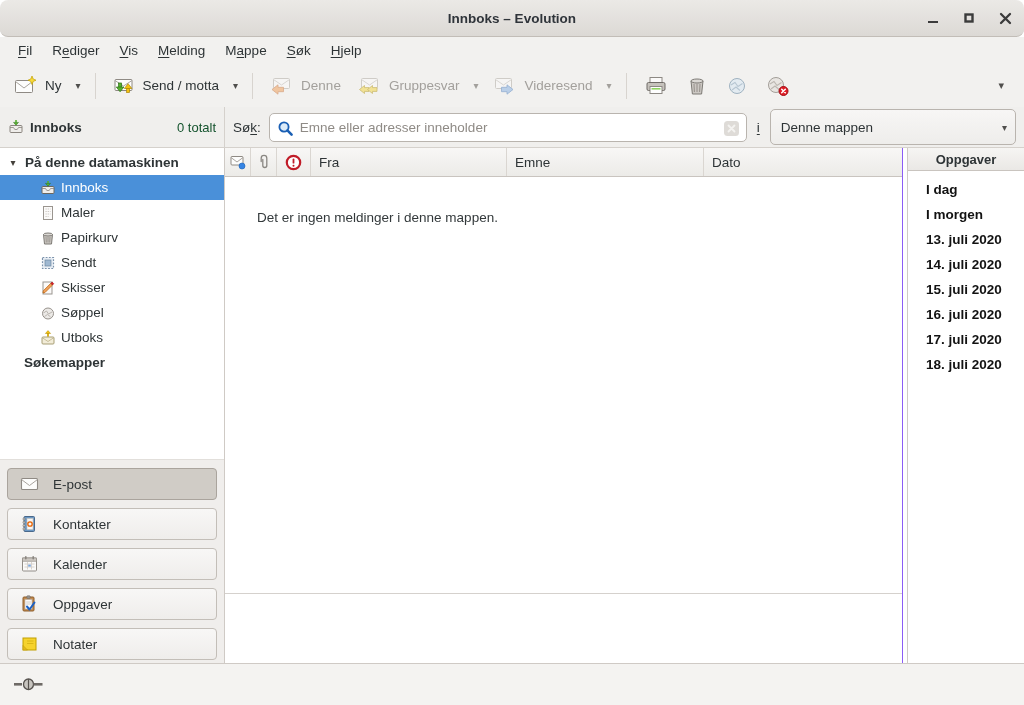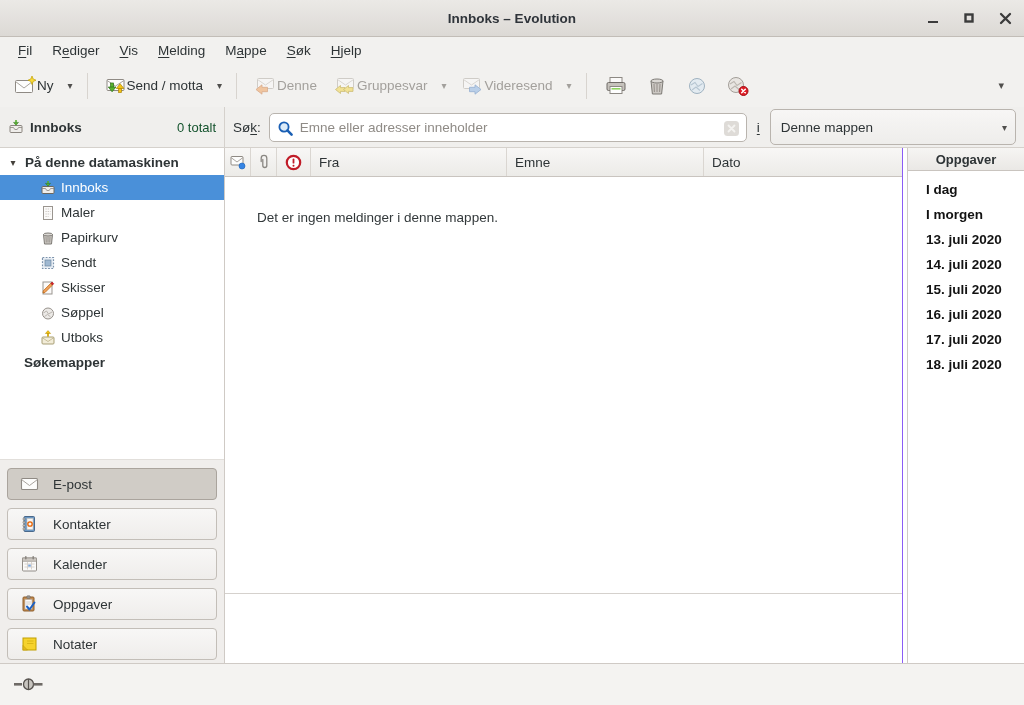--- a/index.html
+++ b/index.html
@@ -9,40 +9,40 @@
     font-size:13.5px;color:#2e3436;background:#fff;
     -webkit-font-smoothing:antialiased;
   }
   .window{width:1024px;height:705px;display:flex;flex-direction:column;background:#fff;}
 
   
   .titlebar{
     height:36px;flex:0 0 36px;position:relative;
     background:linear-gradient(#ebe9e6,#dcd9d5);
     border-bottom:1px solid #c2bdb7;
-    display:flex;align-items:center;justify-content:center;
+    display:flex;align-items:center;justify-content:center;border-radius:8px;
   }
   .titlebar .title{font-weight:bold;font-size:13.5px;color:#2f343a;}
   .win-controls{position:absolute;right:8px;top:0;height:36px;display:flex;align-items:center;gap:14px;}
   .win-btn{width:22px;height:22px;display:flex;align-items:center;justify-content:center;cursor:default;}
 
   
   .menubar{
     height:27px;flex:0 0 27px;background:#f2f1ef;
     display:flex;align-items:center;padding-left:10px;
   }
   .menu-item{padding:3px 8px;margin-right:4px;border-radius:3px;white-space:nowrap;}
   .menu-item .accel{text-decoration:underline;text-underline-offset:2px;}
 
   
   .toolbar{
     height:43px;flex:0 0 43px;background:#f2f1ef;
     display:flex;align-items:center;padding:0 6px;
   }
-  .tbtn{display:flex;align-items:center;gap:0;padding:5px 8px;border-radius:4px;white-space:nowrap;}
+  .tbtn{display:flex;align-items:center;gap:8px;padding:5px 8px;border-radius:4px;white-space:nowrap;}
   .tbtn .lbl{font-size:13.5px;}
   .tbtn.disabled .lbl{color:#a3a09c;}
   .tbtn.disabled svg{opacity:.55;}
   .arrow{font-size:10px;color:#504f4d;padding:4px 6px;}
   .tbtn.disabled + .arrow, .arrow.dim{color:#a3a09c;}
   .tsep{width:1px;height:26px;background:#d8d4cf;margin:0 8px;flex:0 0 1px;}
   .tspacer{flex:1;}
   .icon-btn{padding:5px 9px;border-radius:4px;display:flex;align-items:center;}
 
   

